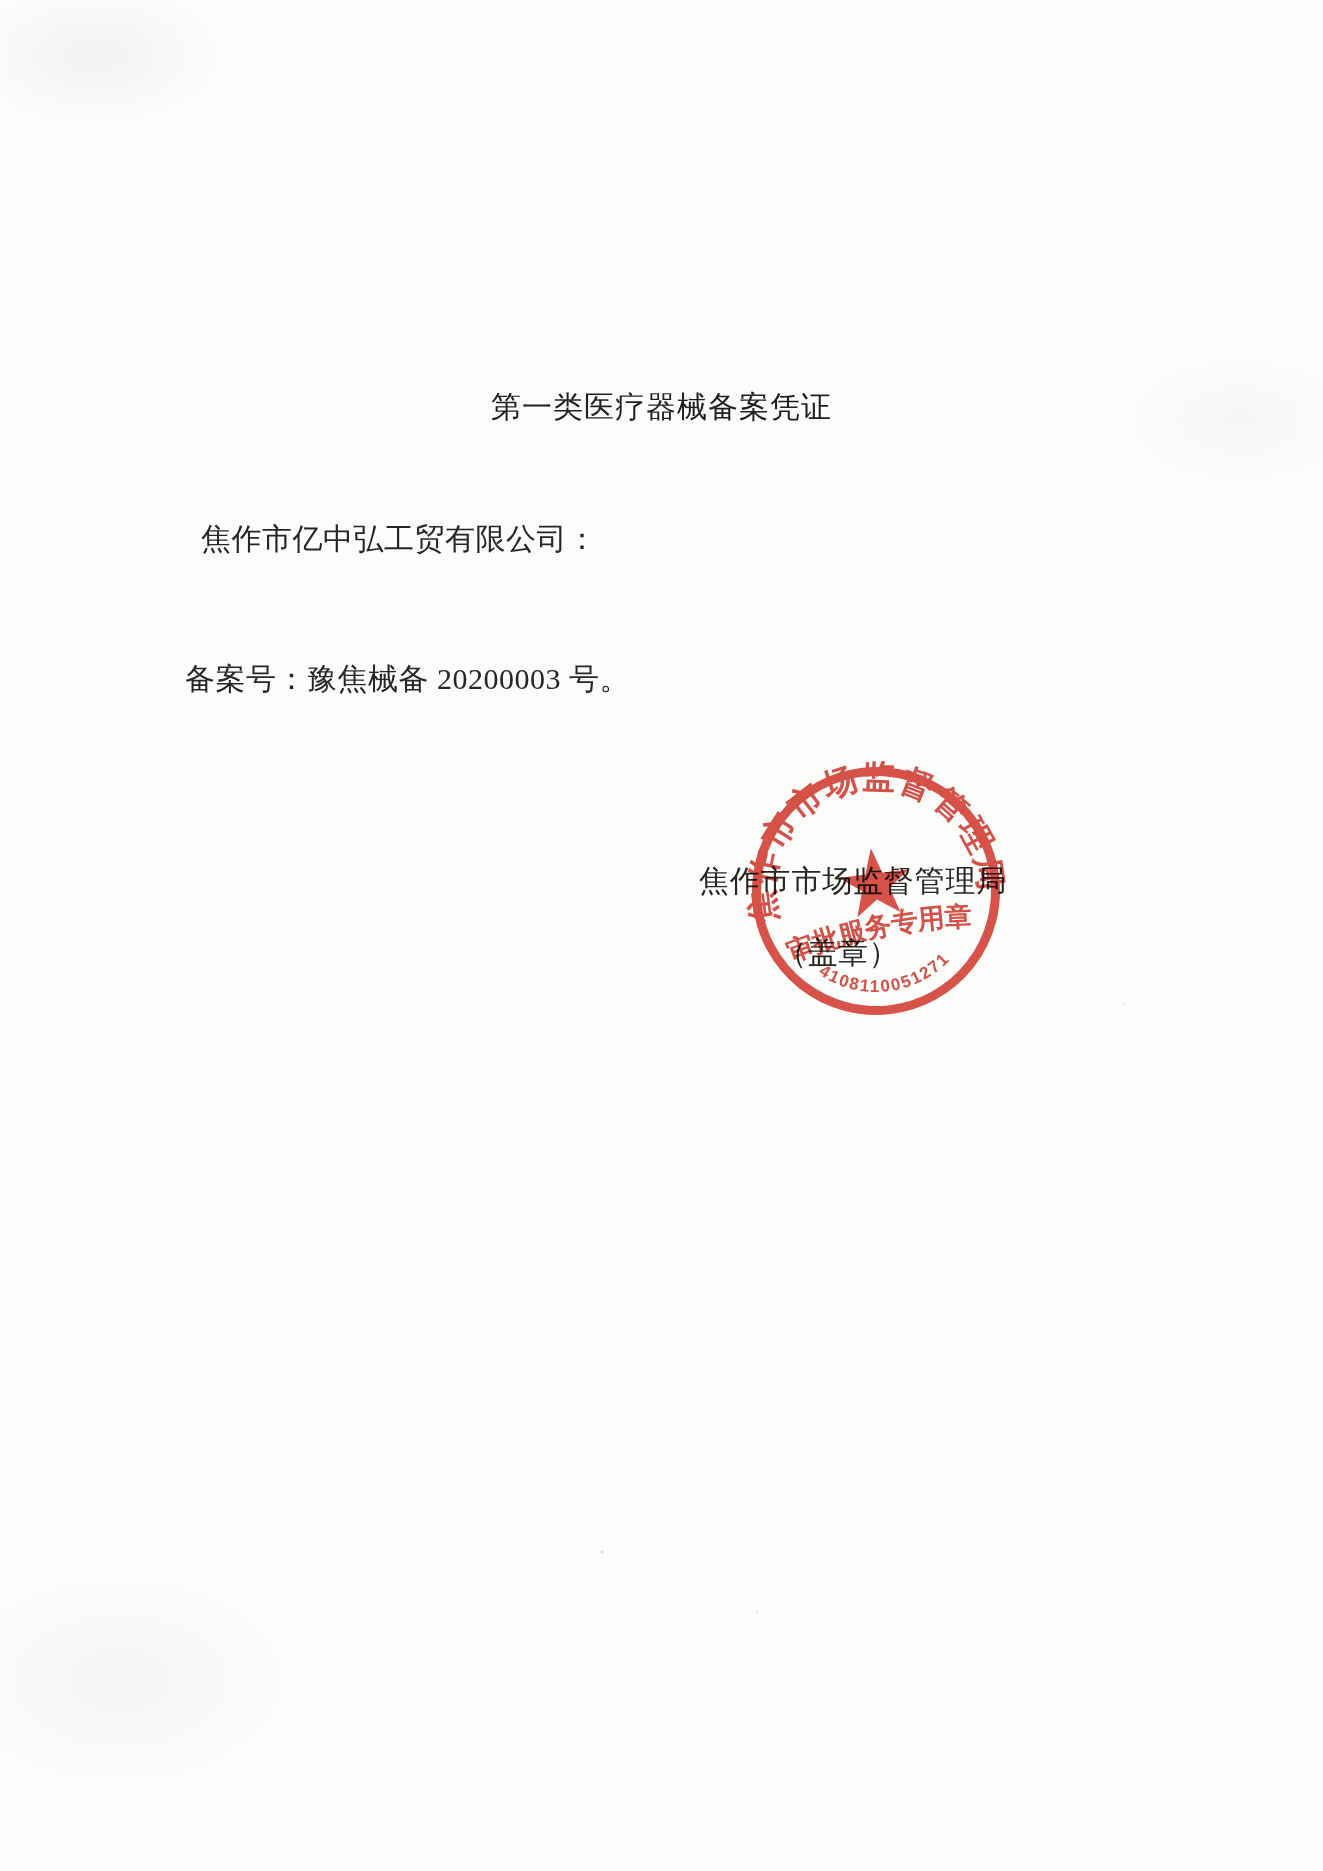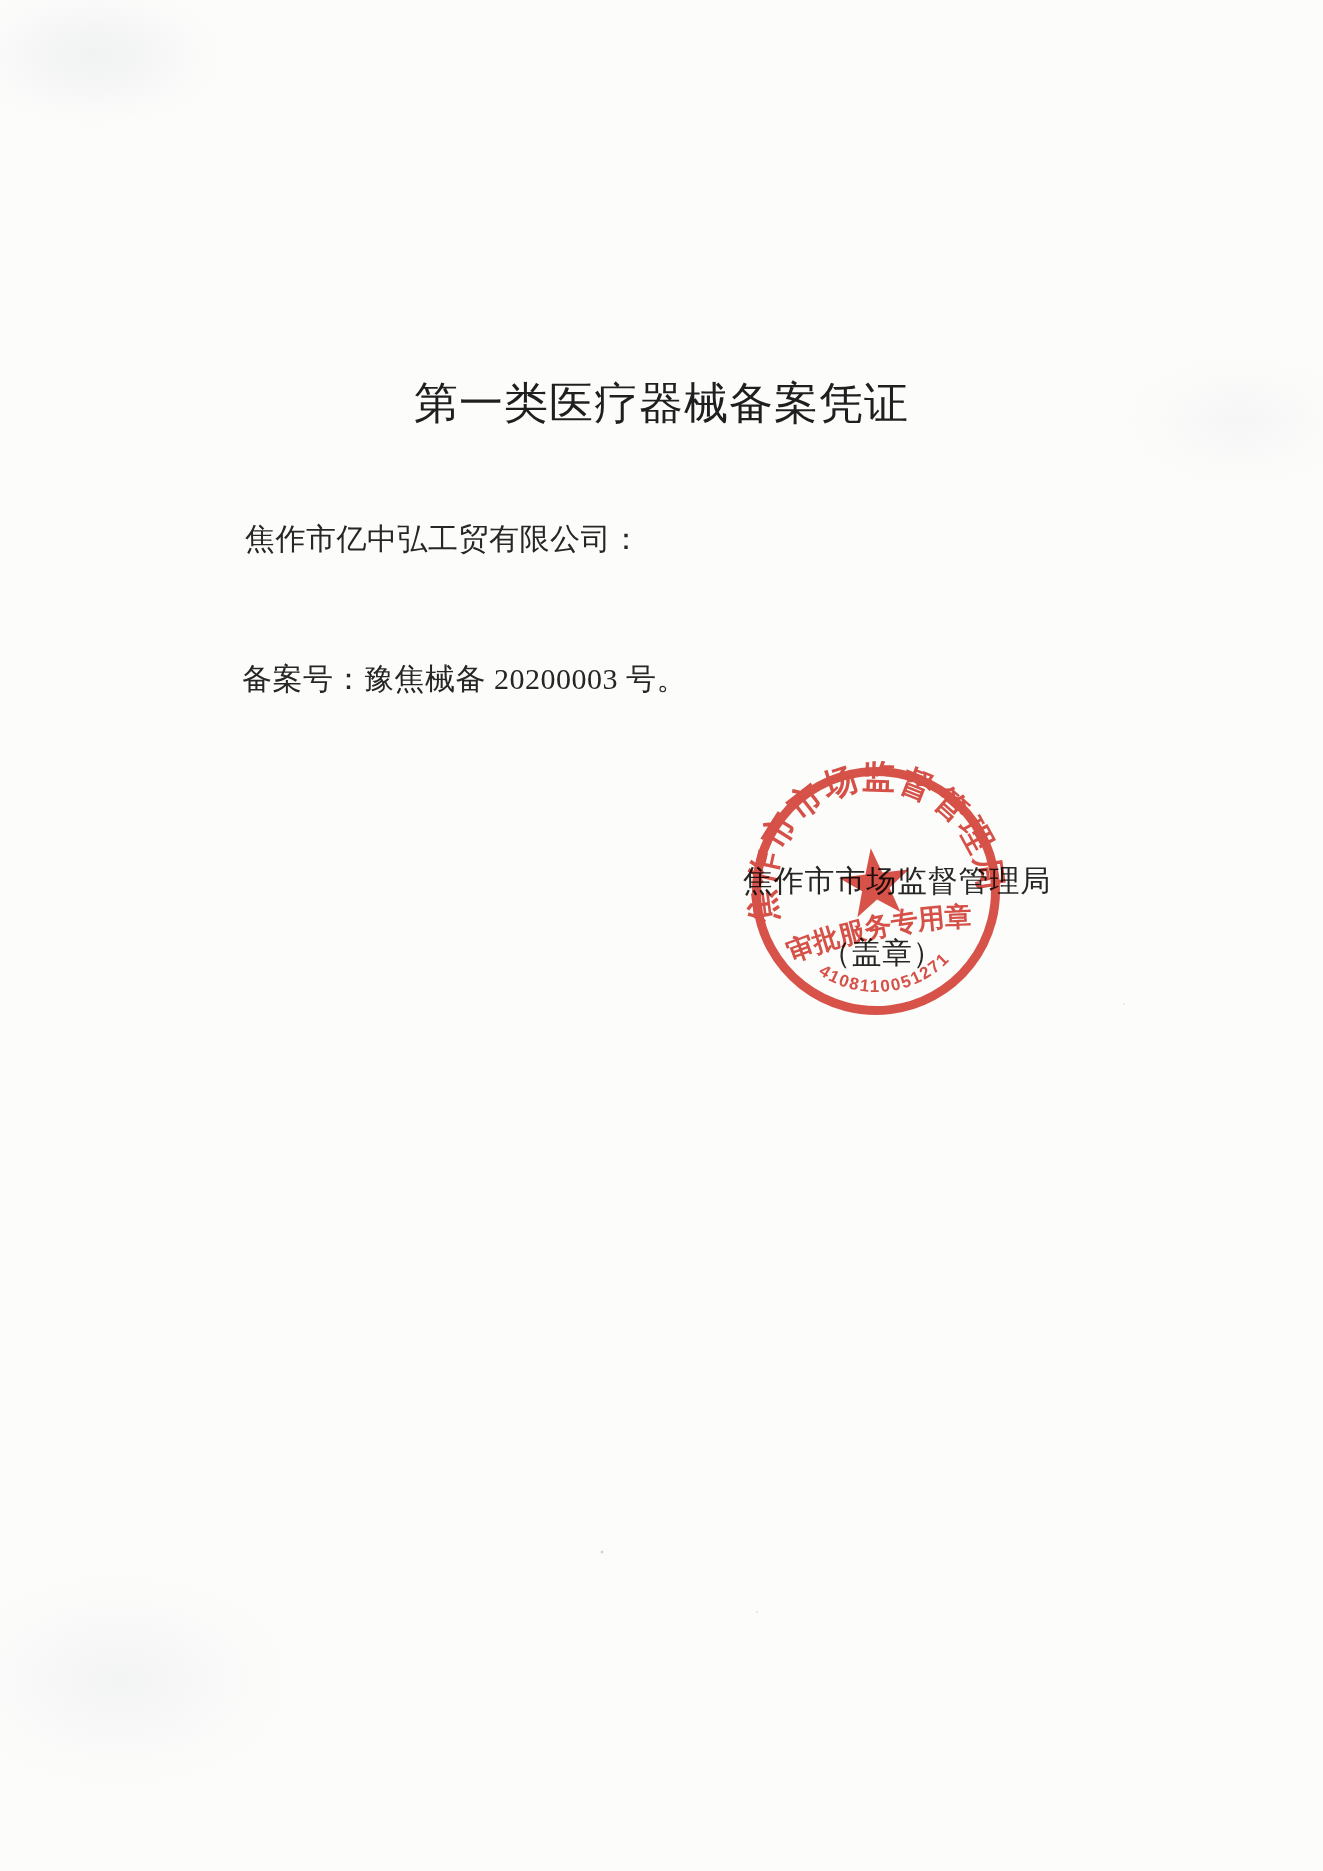--- a/index.html
+++ b/index.html
@@ -20,37 +20,36 @@
       radial-gradient(180px 100px at 95px 55px, rgba(195,200,206,.20), transparent 70%),
       radial-gradient(240px 150px at 120px 1680px, rgba(200,204,210,.16), transparent 70%),
       radial-gradient(3px 3px at 602px 1552px, rgba(110,110,115,.45), transparent 65%),
       radial-gradient(2px 2px at 757px 1612px, rgba(120,120,125,.35), transparent 65%),
       radial-gradient(2px 2px at 1124px 1004px, rgba(140,140,145,.30), transparent 65%),
       radial-gradient(160px 90px at 1240px 420px, rgba(205,208,212,.14), transparent 70%);
     pointer-events:none;
   }
   .title{
     position:absolute;left:0;right:0;top:374px;
-    margin:0;
+    margin:13px;
     text-align:center;
-    font-size:44px;font-weight:normal;
+    font-size:30px;font-weight:normal;
     letter-spacing:1px;
     color:#1f1f1f;
   }
   .text-line{
     position:absolute;
     font-size:30px;
     line-height:1.15;
     letter-spacing:.5px;
     white-space:nowrap;
-    margin-left:44px;
   }
   .recipient{left:201px;top:522px;}
   .body-line-1{left:266px;top:588px;}
-  .body-line-2{left:198px;top:662px;}
+  .body-line-2{left:185px;top:662px;}
   .issuer{left:699px;top:864px;letter-spacing:.8px;}
   .seal-note{left:777px;top:936px;}
   .date-line{left:689px;top:1008px;}
   .seal{
     position:absolute;
     left:746px;top:761px;
     width:260px;height:260px;
     mix-blend-mode:multiply;
     opacity:.93;
     pointer-events:none;

